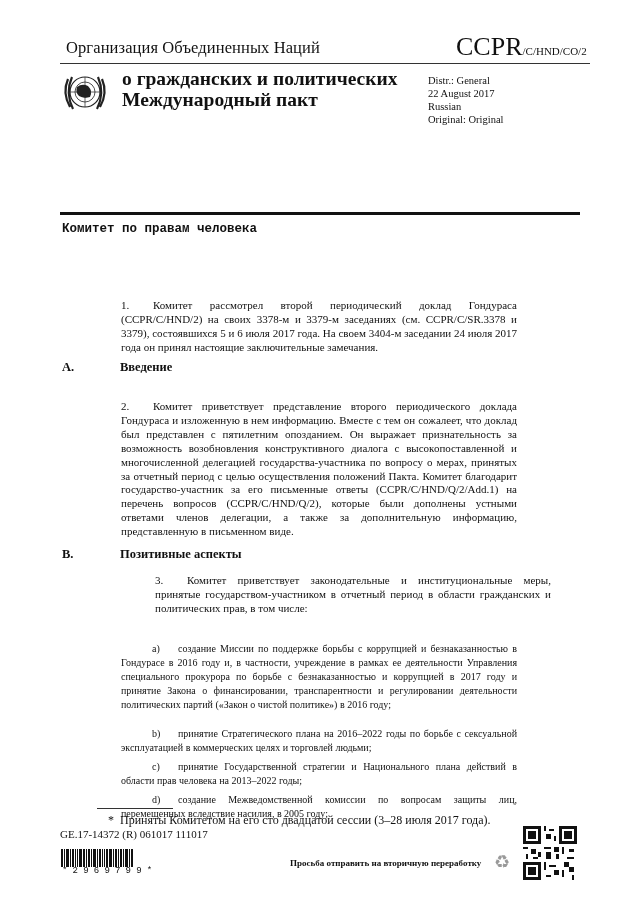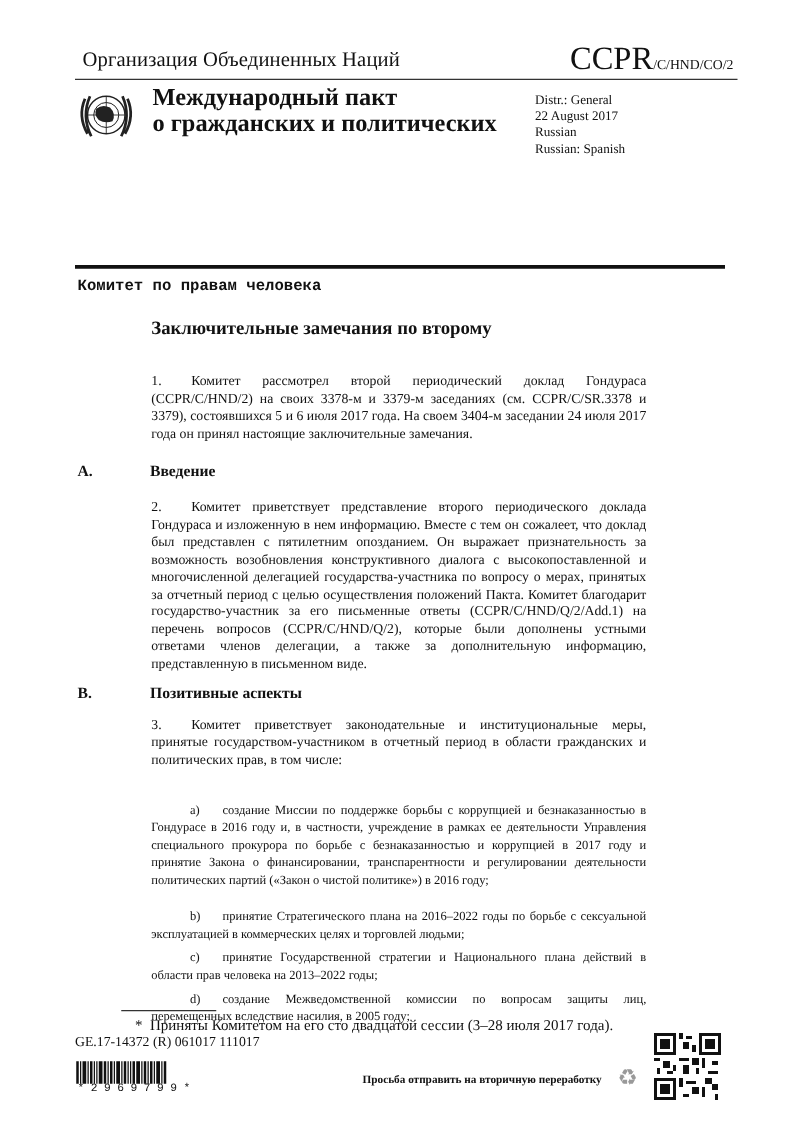--- a/index.html
+++ b/index.html
@@ -46,55 +46,54 @@
     <circle cx="25" cy="23" r="15" fill="none" stroke="#222" stroke-width="1.2"></circle>
     <circle cx="25" cy="23" r="10" fill="none" stroke="#222" stroke-width="0.8"></circle>
     <circle cx="25" cy="23" r="5" fill="none" stroke="#222" stroke-width="0.8"></circle>
     <line x1="25" y1="8" x2="25" y2="38" stroke="#222" stroke-width="0.7"></line>
     <line x1="10" y1="23" x2="40" y2="23" stroke="#222" stroke-width="0.7"></line>
     <path d="M17 18 Q22 14 28 17 Q33 22 30 28 Q24 30 19 27 Q15 23 17 18 Z" fill="#222"></path>
   </svg>
 </div>
 
 <div class="abs title">
+  <div>о гражданских и политических</div>
   <div>Международный пакт</div>
-  <div>о гражданских и политических</div>
 </div>
 
 <div class="abs distr">
   <div>Distr.: General</div>
   <div>22 August 2017</div>
   <div>Russian</div>
-  <div>Russian: Spanish</div>
+  <div>Original: Original</div>
 </div>
 
 <div class="abs rule-thick"></div>
 <div class="abs committee">Комитет по правам человека</div>
 
 <div class="abs doc-title">
-  <div>Заключительные замечания по второму</div>
 </div>
 
 <div class="abs para" style="top:299px;">
   <span class="num">1.</span><span>Комитет рассмотрел второй периодический доклад Гондураса (CCPR/C/HND/2) на своих 3378-м и 3379-м заседаниях (см. CCPR/C/SR.3378 и 3379), состоявшихся 5 и 6 июля 2017 года. На своем 3404-м заседании 24 июля 2017 года он принял настоящие заключительные замечания.</span>
 </div>
 
-<div class="abs section" style="top:370px;">
+<div class="abs section" style="top:360px;">
   <span class="sl">A.</span><span>Введение</span>
 </div>
 
 <div class="abs para" style="top:400px;font-family:Liberation Serif, serif;">
   <span class="num">2.</span><span>Комитет приветствует представление второго периодического доклада Гондураса и изложенную в нем информацию. Вместе с тем он сожалеет, что доклад был представлен с пятилетним опозданием. Он выражает признательность за возможность возобновления конструктивного диалога с высокопоставленной и многочисленной делегацией государства-участника по вопросу о мерах, принятых за отчетный период с целью осуществления положений Пакта. Комитет благодарит государство-участник за его письменные ответы (CCPR/C/HND/Q/2/Add.1) на перечень вопросов (CCPR/C/HND/Q/2), которые были дополнены устными ответами членов делегации, а также за дополнительную информацию, представленную в письменном виде.</span>
 </div>
 
 <div class="abs section" style="top:547px;">
   <span class="sl">B.</span><span>Позитивные аспекты</span>
 </div>
 
-<div class="abs para" style="top:574px;">
+<div class="abs para" style="top:574px;margin-left:34px;">
   <span class="num">3.</span><span>Комитет приветствует законодательные и институциональные меры, принятые государством-участником в отчетный период в области гражданских и политических прав, в том числе:</span>
 </div>
 
 <div class="abs sub" style="top:619px;">
   <span class="lbl">a)</span><span>создание Миссии по поддержке борьбы с коррупцией и безнаказанностью в Гондурасе в 2016 году и, в частности, учреждение в рамках ее деятельности Управления специального прокурора по борьбе с безнаказанностью и коррупцией в 2017 году и принятие Закона о финансировании, транспарентности и регулировании деятельности политических партий («Закон о чистой политике») в 2016 году;</span>
 </div>
 <div class="abs sub" style="top:704px;">
   <span class="lbl">b)</span><span>принятие Стратегического плана на 2016–2022 годы по борьбе с сексуальной эксплуатацией в коммерческих целях и торговлей людьми;</span>
 </div>
 <div class="abs sub" style="top:737px;">

